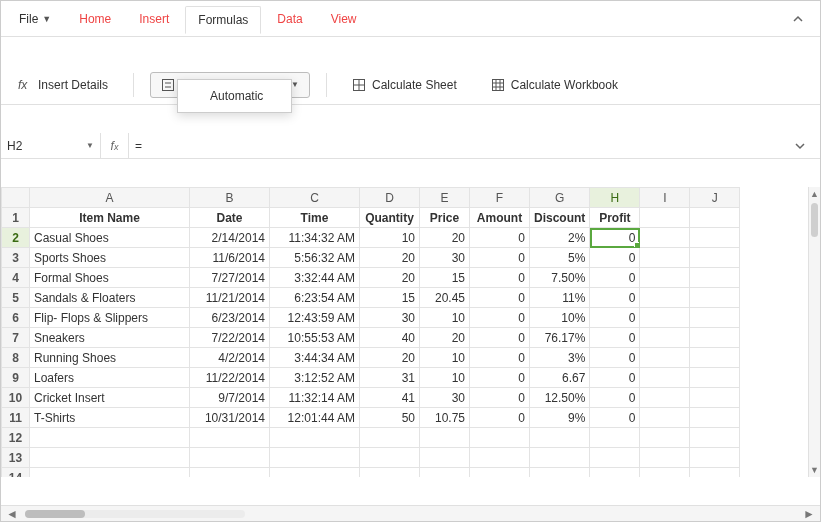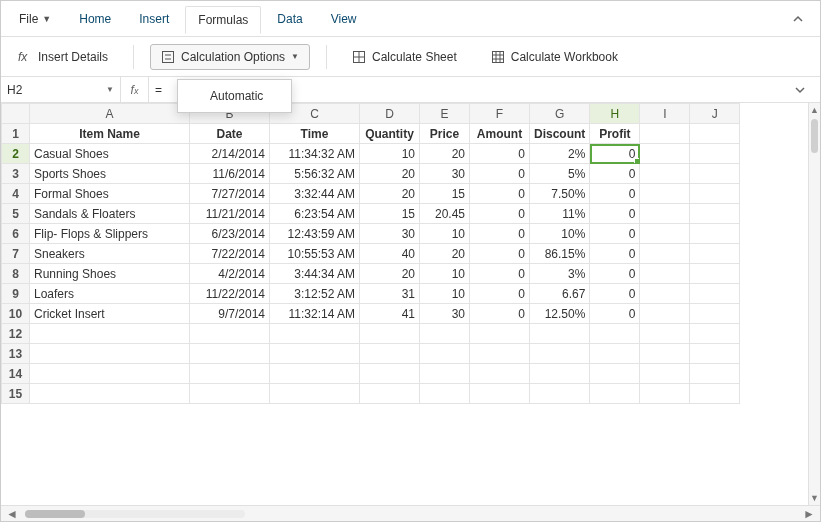--- a/index.html
+++ b/index.html
@@ -1,36 +1,36 @@
 <!DOCTYPE html>
 <html><head>
 <meta charset="utf-8">
 <style>
   * { box-sizing: border-box; }
   html, body { margin: 0; padding: 0; font-family: "Segoe UI", Arial, sans-serif; font-size: 12px; color: #333; }
-  .app { width: 821px; height: 522px; border: 1px solid #ccc; background: #fff; display: flex; flex-direction: column; position: relative; }
+  .app { width: 821px; height: 522px; border: 1px solid #ccc; background: #fff; display: flex; flex-direction: column; position: relative; gap: 28px; }
   
   .menubar { display: flex; align-items: center; height: 36px; border-bottom: 1px solid #e0e0e0; padding: 0 6px; gap: 4px; }
-  .menu-item { padding: 6px 12px; color: #0c4a6e; cursor: pointer; border-radius: 2px 2px 0 0; }
+  .menu-item { padding: 6px 12px; color: #ef4444; cursor: pointer; border-radius: 2px 2px 0 0; }
   .menu-item.file { color: #333; display:flex; align-items:center; gap:4px;}
   .menu-item.active { color: #333; background:#fff; border:1px solid #e0e0e0; border-bottom:1px solid #fff; position:relative; top:1px;}
   .collapse-caret { margin-left:auto; color:#666; padding:6px 10px; cursor:pointer;}
   
   .ribbon { display:flex; align-items:center; height:40px; border-bottom:1px solid #e0e0e0; padding:0 8px; gap:16px;}
   .ribbon-sep { width:1px; height:24px; background:#e0e0e0;}
   .ribbon-btn { display:flex; align-items:center; gap:6px; padding:4px 8px; cursor:pointer; color:#333; border:1px solid transparent; border-radius:3px;}
   .ribbon-btn.boxed { border:1px solid #bdbdbd; background:#f7f7f7; padding:5px 10px;}
   .ribbon-icon { width:14px; height:14px; display:inline-block; }
   
   .dropdown { position:absolute; top:78px; left:176px; width:115px; background:#fff; border:1px solid #ccc; box-shadow:0 3px 10px rgba(0,0,0,0.15); z-index:20; padding:4px 0;}
   .dropdown-item { display:flex; align-items:center; gap:8px; padding:5px 10px; cursor:pointer;}
   .dropdown-item .check { width:14px; color:#0b6ed0; font-weight:bold; text-align:center;}
   
   .fbar { display:flex; align-items:center; height:26px; border-bottom:1px solid #e0e0e0;}
-  .namebox { width:120px; display:flex; align-items:center; padding:0 6px; border-right:1px solid #e0e0e0; height:100%; justify-content:space-between;}
+  .namebox { width:100px; display:flex; align-items:center; padding:0 6px; border-right:1px solid #e0e0e0; height:100%; justify-content:space-between;}
   .namebox-caret { color:#666; }
   .fx { width:28px; text-align:center; font-style:italic; color:#666; border-right:1px solid #e0e0e0; height:100%; line-height:26px;}
   .formula-input { flex:1; padding:0 6px; color:#333; height:100%; line-height:26px;}
   .fbar-expand { width:26px; text-align:center; color:#666; cursor:pointer;}
   
   .grid-wrap { flex:1; position:relative; overflow:hidden;}
   .grid { position:absolute; inset:0; overflow:hidden;}
   table { border-collapse:collapse; table-layout:fixed; }
   th, td { border:1px solid #e3e3e3; height:20px; padding:0 4px; font-size:12px; white-space:nowrap; overflow:hidden;}
   .corner { width:28px; background:#f5f5f5;}
@@ -254,21 +254,21 @@
               <td class=""></td>
             </tr>
             <tr>
               <th class="rowhead">7</th>
               <td class="txt">Sneakers</td>
               <td class="num">7/22/2014</td>
               <td class="num">10:55:53 AM</td>
               <td class="num">40</td>
               <td class="num">20</td>
               <td class="num">0</td>
-              <td class="num">86.15%</td>
+              <td class="num">76.17%</td>
               <td class="num">0</td>
               <td class=""></td>
               <td class=""></td>
             </tr>
             <tr>
               <th class="rowhead">8</th>
               <td class="txt">Running Shoes</td>
               <td class="num">4/2/2014</td>
               <td class="num">3:44:34 AM</td>
               <td class="num">20</td>
@@ -299,20 +299,33 @@
               <td class="num">11:32:14 AM</td>
               <td class="num">41</td>
               <td class="num">30</td>
               <td class="num">0</td>
               <td class="num">12.50%</td>
               <td class="num">0</td>
               <td class=""></td>
               <td class=""></td>
             </tr>
             <tr>
+              <th class="rowhead">11</th>
+              <td class="txt">T-Shirts</td>
+              <td class="num">10/31/2014</td>
+              <td class="num">12:01:44 AM</td>
+              <td class="num">50</td>
+              <td class="num">10.75</td>
+              <td class="num">0</td>
+              <td class="num">9%</td>
+              <td class="num">0</td>
+              <td class=""></td>
+              <td class=""></td>
+            </tr>
+            <tr>
               <th class="rowhead">12</th>
               <td></td>
               <td></td>
               <td></td>
               <td></td>
               <td></td>
               <td></td>
               <td></td>
               <td></td>
               <td></td>

